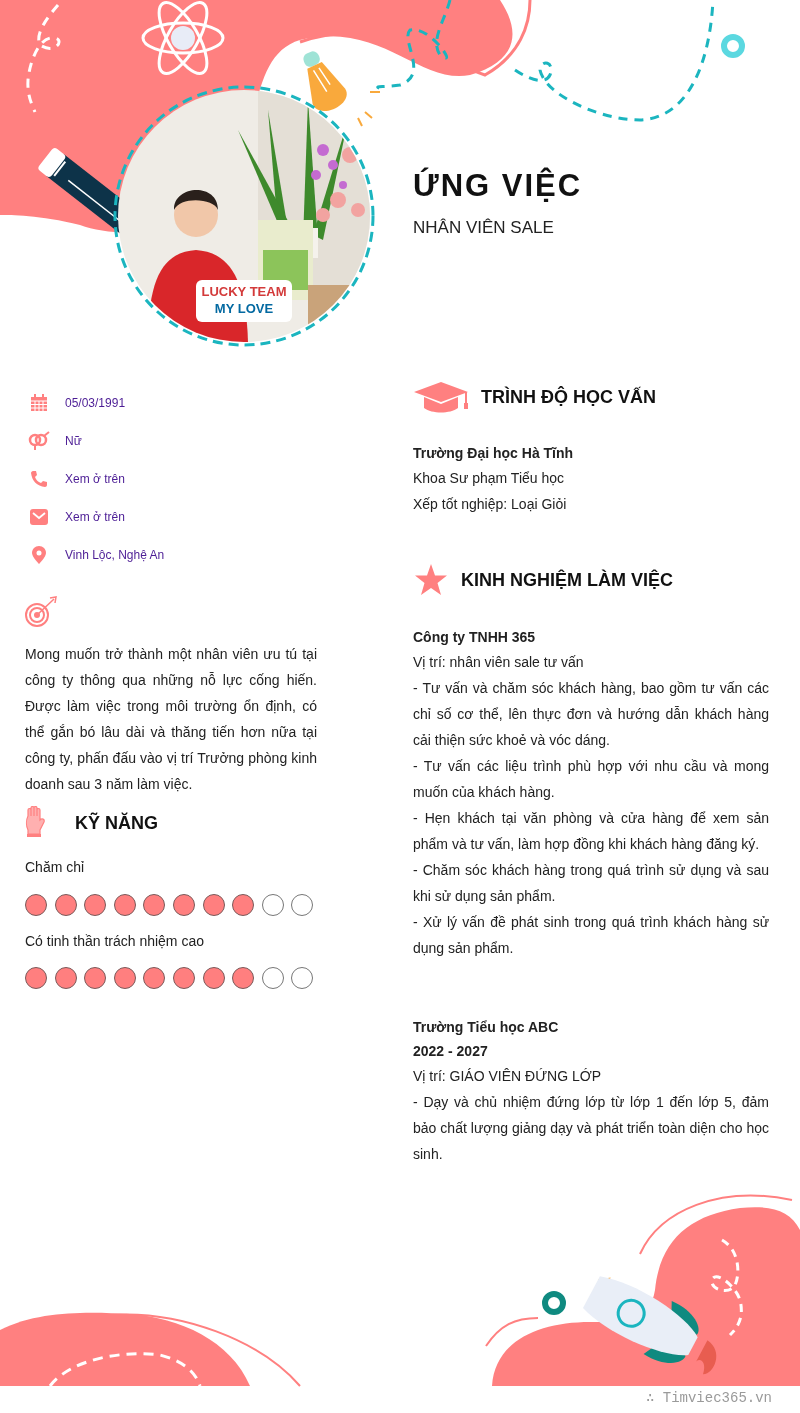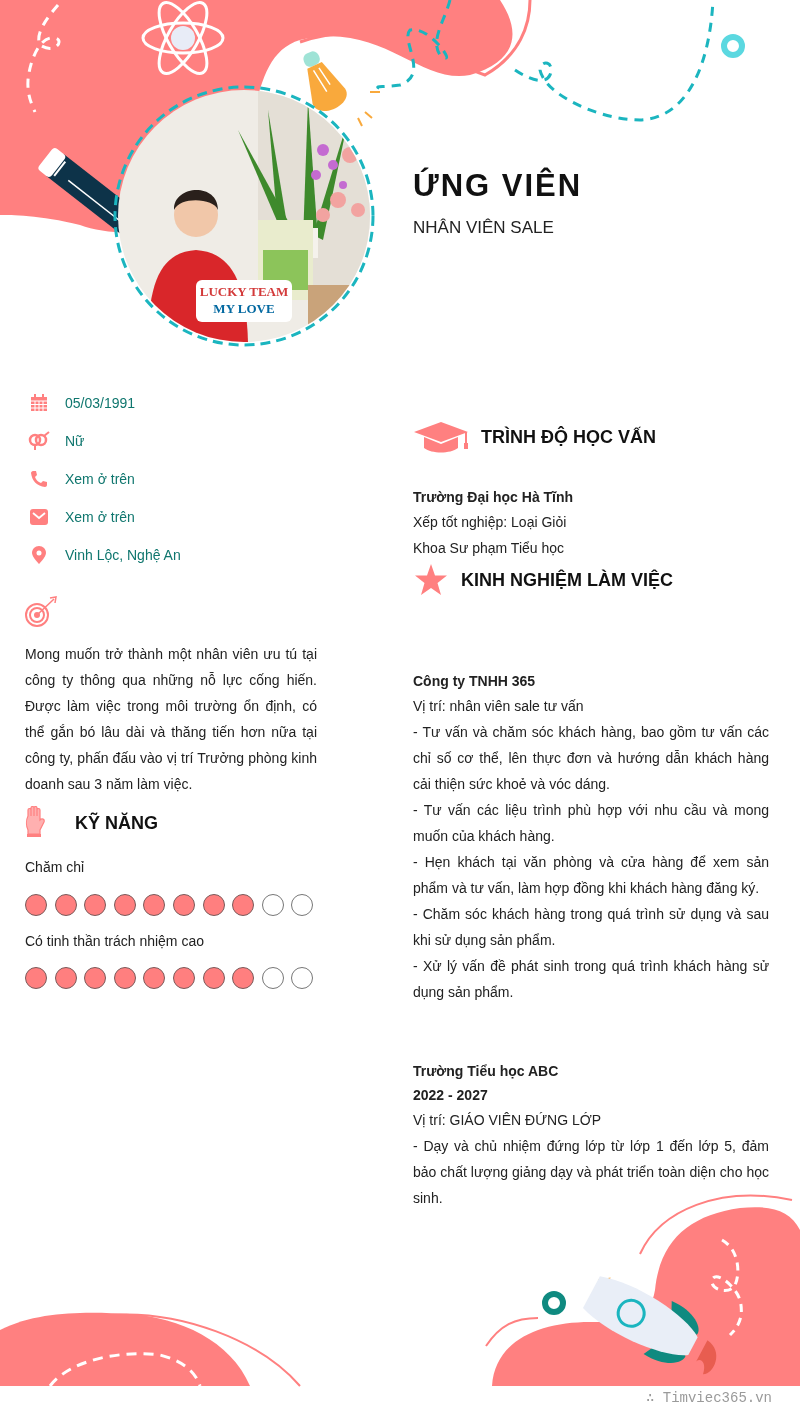--- a/index.html
+++ b/index.html
@@ -6,29 +6,29 @@
   html, body { width: 800px; height: 1413px; background: #ffffff; overflow: hidden; }
   body { position: relative; font-family: "Liberation Sans", sans-serif; color: #222; }
   .deco { position: absolute; left: 0; top: 0; width: 800px; height: 1413px; pointer-events: none; }
   .avatar-wrap { position: absolute; left: 112px; top: 84px; width: 264px; height: 264px; }
   .avatar { position: absolute; left: 6px; top: 6px; width: 252px; height: 252px; border-radius: 50%; overflow: hidden; }
   .name { position: absolute; left: 413px; top: 168px; font-size: 31px; font-weight: bold; letter-spacing: 2px; color: #111; }
   .job { position: absolute; left: 413px; top: 218px; font-size: 17px; color: #222; }
   .info { position: absolute; left: 28px; top: 384px; }
   .info-row { display: flex; align-items: center; height: 38px; }
   .info-row .ic { width: 22px; height: 22px; margin-right: 15px; display: flex; align-items: center; justify-content: center; }
-  .info-row .tx { font-size: 14px; color: #0f766e; }
+  .info-row .tx { font-size: 12px; color: #4c1d95; }
   .sec-h { position: absolute; display: flex; align-items: center; }
   .sec-h .title { font-size: 18px; font-weight: bold; color: #111; }
   .para { position: absolute; font-size: 14px; line-height: 26px; text-align: justify; color: #222; }
   .skill-label { position: absolute; left: 25px; font-size: 14px; color: #222; }
   .dots { position: absolute; left: 25px; display: flex; gap: 7.6px; }
   .dot { width: 22px; height: 22px; border-radius: 50%; border: 1.5px solid #777; background: #fff; }
   .dot.on { background: #ff7f7f; border-color: #7a5a5a; }
-  .block { position: absolute; left: 413px; width: 356px; font-size: 14px; line-height: 26px; color: #222; margin-top: 44px; }
+  .block { position: absolute; left: 413px; width: 356px; font-size: 14px; line-height: 26px; color: #222; }
   .block .b { font-weight: bold; line-height: 24px; }
   .block .j { text-align: justify; }
   .watermark { position: absolute; right: 28px; top: 1389px; font-family: "Liberation Mono", monospace; font-size: 14px; color: #9a9a9a; }
 </style>
 </head>
 <body>
 
 <svg class="deco" viewBox="0 0 800 1413">
 
   <path d="M0,0 L500,0 C520,30 520,60 470,75 C420,85 380,20 300,40 C250,55 260,130 230,190 C200,235 120,240 80,225 C40,215 10,215 0,215 Z" fill="#ff8080"></path>
@@ -109,28 +109,28 @@
         </g>
       <rect x="140" y="138" width="60" height="30" fill="#f5f2ec"></rect>
       <rect x="140" y="130" width="55" height="80" fill="#e9eccd"></rect>
       <rect x="145" y="160" width="45" height="40" fill="#8cc45a"></rect>
       <rect x="190" y="195" width="62" height="57" fill="#c9a37a"></rect>
       <circle cx="78" cy="125" r="22" fill="#f1c7a9"></circle>
       <path d="M56,120 C55,95 100,92 100,120 C96,108 62,106 56,120 Z" fill="#2a201b"></path>
       <path d="M30,252 C30,180 50,162 78,160 C106,162 128,180 130,252 Z" fill="#d9262a"></path>
       <rect x="78" y="190" width="96" height="42" rx="6" fill="#fff"></rect>
     </svg>
-    <div style="position:absolute;left:80px;top:193px;width:92px;text-align:center;font-weight:bold;font-size:13px;line-height:17px;font-family:Liberation Serif, serif;">
+    <div style="position:absolute;left:80px;top:193px;width:92px;text-align:center;font-weight:bold;font-size:13px;line-height:17px;">
       <div style="color:#d33a3a">LUCKY TEAM</div>
       <div style="color:#0369a1">MY LOVE</div>
     </div>
   </div>
 </div>
 
-<div class="name">ỨNG VIÊN</div>
+<div class="name">ỨNG VIỆC</div>
 <div class="job">NHÂN VIÊN SALE</div>
 
 <div class="info">
   <div class="info-row">
     <span class="ic">
       <svg width="20" height="20" viewBox="0 0 20 20">
           <rect x="2" y="4" width="16" height="14" fill="#ff8080"></rect>
           <rect x="5" y="1" width="2" height="5" fill="#ff8080"></rect>
           <rect x="13" y="1" width="2" height="5" fill="#ff8080"></rect>
           <g stroke="#fff" stroke-width="1">
@@ -228,35 +228,35 @@
     <span class="dot on"></span>
     <span class="dot on"></span>
     <span class="dot on"></span>
     <span class="dot on"></span>
     <span class="dot on"></span>
     <span class="dot on"></span>
     <span class="dot"></span>
     <span class="dot"></span>
 </div>
 
-<div class="sec-h" style="left:414px;top:380px;margin-top:40px;">
+<div class="sec-h" style="left:414px;top:380px;">
   <span style="width:56px;height:34px;margin-right:11px;">
     <svg width="56" height="34" viewBox="0 0 56 34">
         <path d="M0,12 L27,2 L54,12 L27,22 Z" fill="#ff8080"></path>
         <path d="M10,17 L10,28 C18,34 36,34 44,28 L44,17 L27,24 Z" fill="#ff8080"></path>
         <line x1="52" y1="12" x2="52" y2="24" stroke="#ff8080" stroke-width="2"></line>
         <rect x="50" y="23" width="4" height="6" fill="#ff8080"></rect>
       </svg>
   </span>
   <span class="title">TRÌNH ĐỘ HỌC VẤN</span>
 </div>
 <div class="block" style="top:441px;">
   <div class="b">Trường Đại học Hà Tĩnh</div>
+  <div>Khoa Sư phạm Tiểu học</div>
   <div>Xếp tốt nghiệp: Loại Giỏi</div>
-  <div>Khoa Sư phạm Tiểu học</div>
 </div>
 
 <div class="sec-h" style="left:414px;top:563px;">
   <span style="width:34px;height:34px;margin-right:13px;">
     <svg width="34" height="34" viewBox="0 0 34 34">
         <path d="M17,1 L21,12.5 L33,12.5 L23.5,20 L27,32 L17,25 L7,32 L10.5,20 L1,12.5 L13,12.5 Z" fill="#ff8080"></path>
       </svg>
   </span>
   <span class="title">KINH NGHIỆM LÀM VIỆC</span>
 </div>

